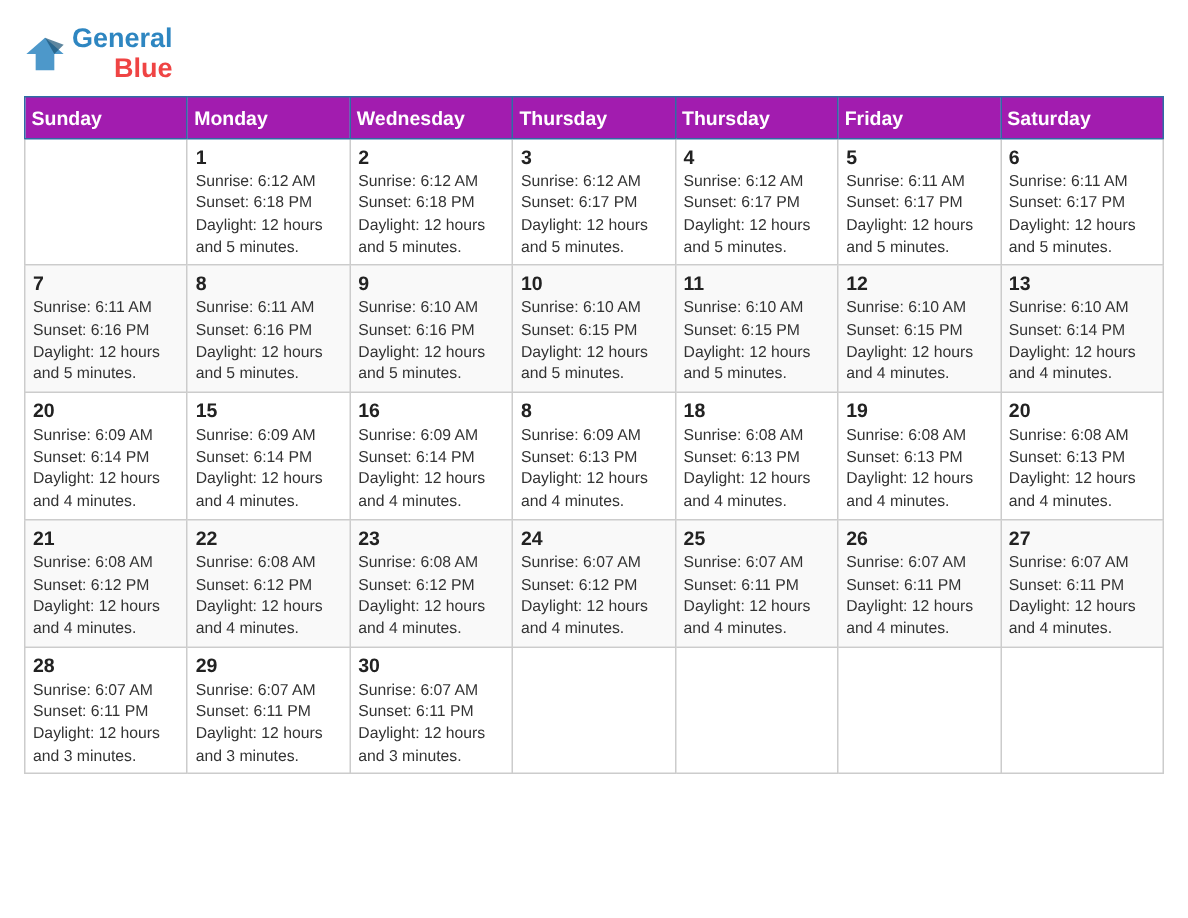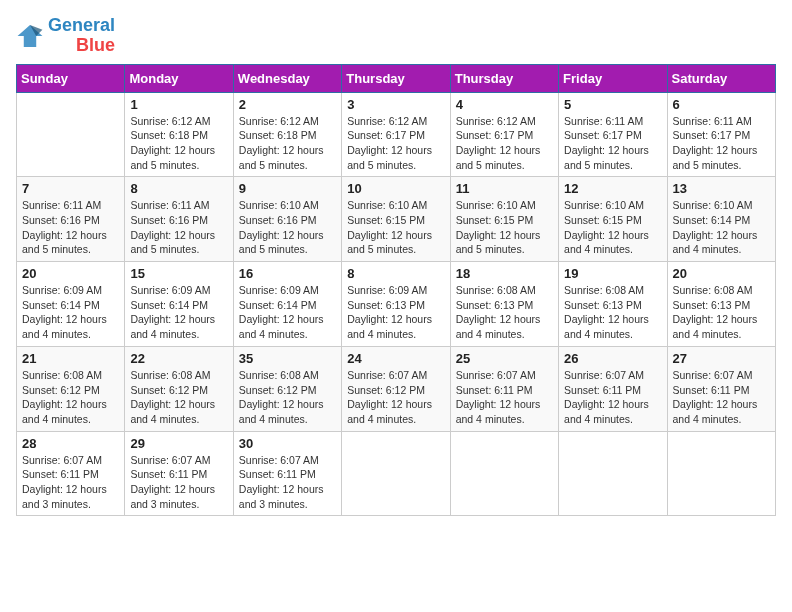--- a/index.html
+++ b/index.html
@@ -211,21 +211,21 @@
       <tr>
         <td>
           <span class="day-num">21</span>
           <div class="day-info">Sunrise: 6:08 AM<br>Sunset: 6:12 PM<br>Daylight: 12 hours<br>and 4 minutes.</div>
         </td>
         <td>
           <span class="day-num">22</span>
           <div class="day-info">Sunrise: 6:08 AM<br>Sunset: 6:12 PM<br>Daylight: 12 hours<br>and 4 minutes.</div>
         </td>
         <td>
-          <span class="day-num">35</span>
+          <span class="day-num">23</span>
           <div class="day-info">Sunrise: 6:08 AM<br>Sunset: 6:12 PM<br>Daylight: 12 hours<br>and 4 minutes.</div>
         </td>
         <td>
           <span class="day-num">24</span>
           <div class="day-info">Sunrise: 6:07 AM<br>Sunset: 6:12 PM<br>Daylight: 12 hours<br>and 4 minutes.</div>
         </td>
         <td>
           <span class="day-num">25</span>
           <div class="day-info">Sunrise: 6:07 AM<br>Sunset: 6:11 PM<br>Daylight: 12 hours<br>and 4 minutes.</div>
         </td>

